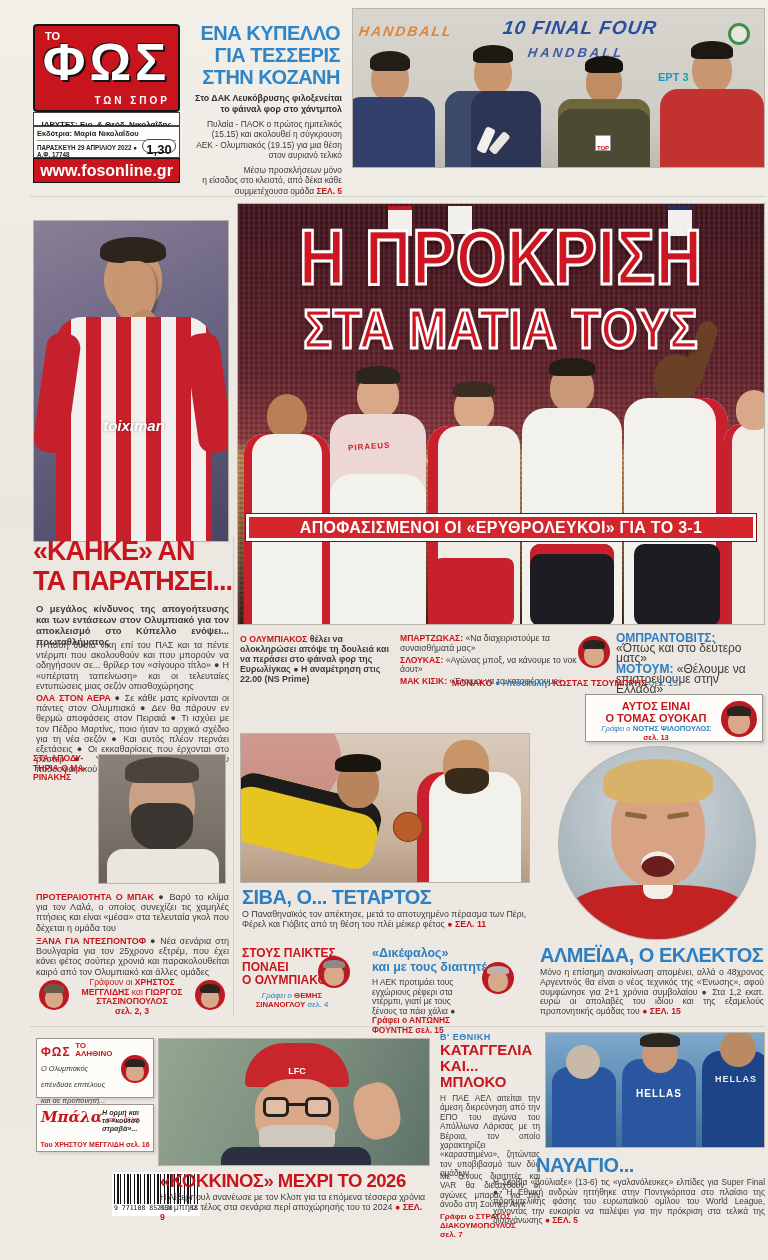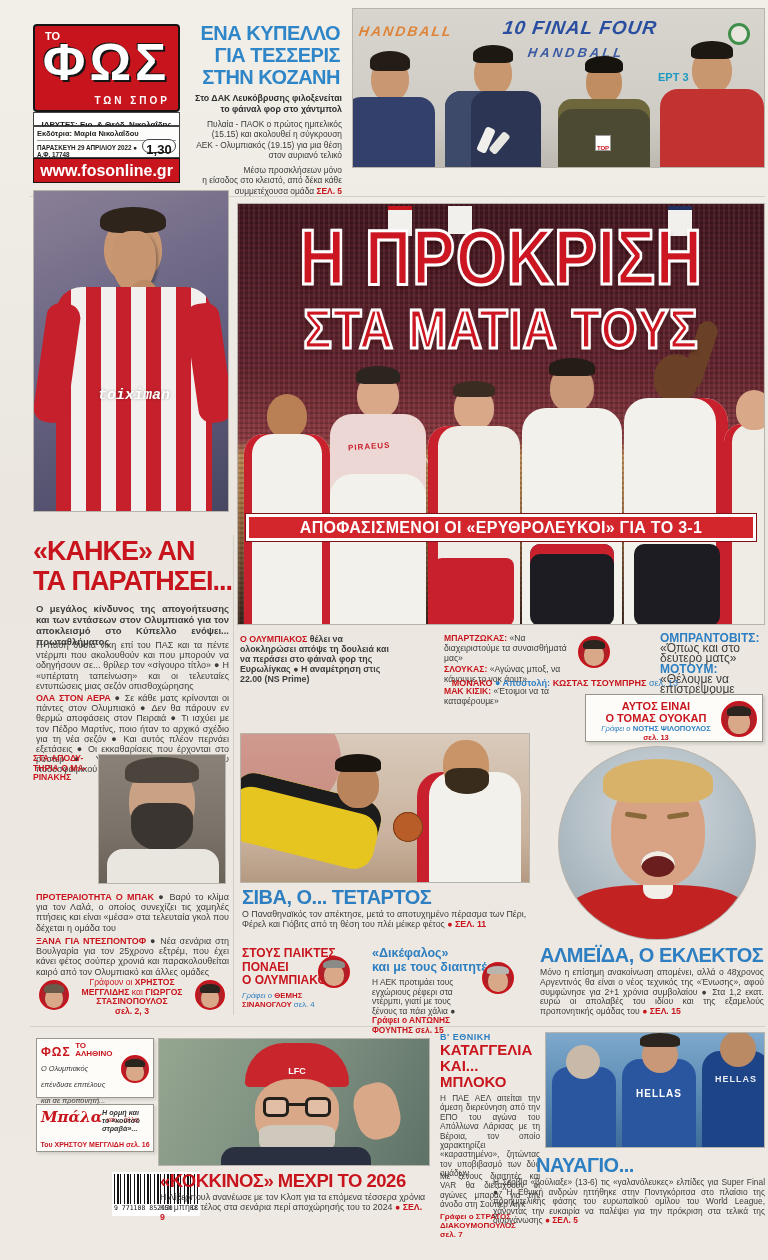--- a/index.html
+++ b/index.html
@@ -18,21 +18,21 @@
   .ph { position:absolute; overflow:hidden; border:1px solid #b8b4ac; }
   .rule { position:absolute; background:#d3cfc7; }
   .circle-ph { position:absolute; border-radius:50%; overflow:hidden; border:2px solid #c8151d; background:#b02028; }
   .face { position:absolute; left:50%; transform:translateX(-50%); background:#d8a888; border-radius:50% 50% 45% 45%; }
   .hair { position:absolute; left:50%; transform:translateX(-50%); background:#2c241e; border-radius:50% 50% 20% 20%; }
   .headline-main {
     color:#cc1622; font-weight:bold; text-align:center; letter-spacing:1px;
     -webkit-text-stroke:2.5px #ffffff;
     text-shadow:0 3px 5px rgba(40,0,0,.55), 0 0 2px #fff;
   }
-  .q { margin-bottom:2px;margin-left:44px; }
+  .q { margin-bottom:2px; }
   .qn { font-weight:bold; color:#c8151d; }
   .body-txt { font-size:9.5px; line-height:11px; text-align:justify; color:#3c3c3c; }
 </style>
 </head>
 <body>
 
 <div id="page">
 
   <div class="abs" style="left:33px;top:24px;width:147px;height:88px;background:#c8151d;border:2px solid #151515;border-radius:4px;">
     <div class="abs" style="left:10px;top:4px;color:#fff;font-size:11px;font-weight:bold;">ΤΟ</div>
@@ -148,21 +148,21 @@
     </div>
 
     <div class="abs headline-main" style="left:0;top:8px;width:100%;font-size:64px;transform:scaleY(1.22);transform-origin:top center;">Η ΠΡΟΚΡΙΣΗ</div>
     <div class="abs headline-main" style="left:0;top:92px;width:100%;font-size:47px;transform:scaleY(1.18);transform-origin:top center;">ΣΤΑ ΜΑΤΙΑ ΤΟΥΣ</div>
 
     <div class="abs" style="left:8px;top:310px;width:510px;height:27px;background:#d2252c;border:3px solid #fff;box-shadow:0 0 0 1px #7e0f14;text-align:center;">
       <span style="color:#fff;font-weight:bold;font-size:16px;line-height:21px;letter-spacing:.3px;">ΑΠΟΦΑΣΙΣΜΕΝΟΙ ΟΙ «ΕΡΥΘΡΟΛΕΥΚΟΙ» ΓΙΑ ΤΟ 3-1</span>
     </div>
   </div>
 
-  <div class="ph" style="left:33px;top:190px;width:196px;height:322px;background:linear-gradient(155deg,#8a7f96 0%,#696483 45%,#474763 100%);font-family:Liberation Mono, monospace;">
+  <div class="ph" style="left:33px;top:220px;width:196px;height:322px;background:linear-gradient(155deg,#8a7f96 0%,#696483 45%,#474763 100%);">
     <div class="abs" style="left:70px;top:26px;width:58px;height:66px;background:#c99873;border-radius:48%;"></div>
     <div class="abs" style="left:66px;top:16px;width:66px;height:26px;background:#2e241c;border-radius:50% 50% 30% 30%;"></div>
     <div class="abs" style="left:78px;top:40px;width:44px;height:62px;background:#c79570;border-radius:40% 40% 50% 50%;box-shadow:2px 2px 3px rgba(0,0,0,.3);"></div>
     <div class="abs" style="left:108px;top:86px;width:26px;height:70px;background:#bc8a64;transform:rotate(-30deg);border-radius:12px;"></div>
     <div class="abs" style="left:22px;top:96px;width:156px;height:226px;border-radius:26px 26px 0 0;background:repeating-linear-gradient(90deg,#c5202b 0 15px,#f2f0ee 15px 30px);"></div>
     <div class="abs" style="left:6px;top:112px;width:34px;height:120px;background:#c5202b;border-radius:14px;transform:rotate(8deg);"></div>
     <div class="abs" style="left:158px;top:112px;width:34px;height:120px;background:#c5202b;border-radius:14px;transform:rotate(-8deg);"></div>
     <div class="abs i b" style="left:40px;top:196px;width:120px;text-align:center;color:#fff;font-size:15px;text-shadow:0 0 3px rgba(0,0,0,.35);">toiximan</div>
   </div>
 
@@ -265,21 +265,21 @@
     <div class="abs" style="left:152px;top:78px;width:30px;height:30px;background:#b85c28;border-radius:50%;box-shadow:inset 0 0 0 1px #7a3a18;"></div>
   </div>
   <div class="abs b" style="left:242px;top:886px;width:288px;color:#2d7fc1;font-size:20px;letter-spacing:-0.5px;">ΣΙΒΑ, Ο... ΤΕΤΑΡΤΟΣ</div>
   <div class="abs" style="left:242px;top:909px;width:286px;font-size:8.8px;line-height:10px;color:#3c3c3c;">
     <span>Ο Παναθηναϊκός τον απέκτησε, μετά το αποτυχημένο πέρασμα των Πέρι, Φέρελ και Γιόβιτς από τη θέση του πλέι μέικερ φέτος </span><span class="red b">● ΣΕΛ. 11</span>
   </div>
 
   <div class="abs pre red b" style="left:242px;top:947px;width:120px;font-size:12px;line-height:13.5px;">ΣΤΟΥΣ ΠΑΙΚΤΕΣ
 ΠΟΝΑΕΙ
 Ο ΟΛΥΜΠΙΑΚΟΣ</div>
-  <div class="abs" style="left:242px;top:991px;width:100px;font-size:7.8px;line-height:9px;">
+  <div class="abs" style="left:242px;top:991px;width:100px;font-size:7.8px;line-height:9px;text-align:center;">
     <span class="blue i">Γράφει ο </span><span class="red b">ΘΕΜΗΣ ΣΙΝΑΝΟΓΛΟΥ</span><span class="blue"> σελ. 4</span>
   </div>
   <div class="circle-ph" style="left:318px;top:956px;width:32px;height:32px;">
     <div class="face" style="top:6px;width:20px;height:22px;"></div>
     <div class="hair" style="top:2px;width:22px;height:8px;background:#8a8a86;"></div>
   </div>
 
   <div class="abs pre b" style="left:372px;top:947px;width:130px;color:#2d7fc1;font-size:12.5px;line-height:13.5px;">«Δικέφαλος»
 και με τους διαιτητές</div>
   <div class="abs" style="left:372px;top:978px;width:106px;font-size:8.4px;line-height:9.6px;color:#3c3c3c;">

